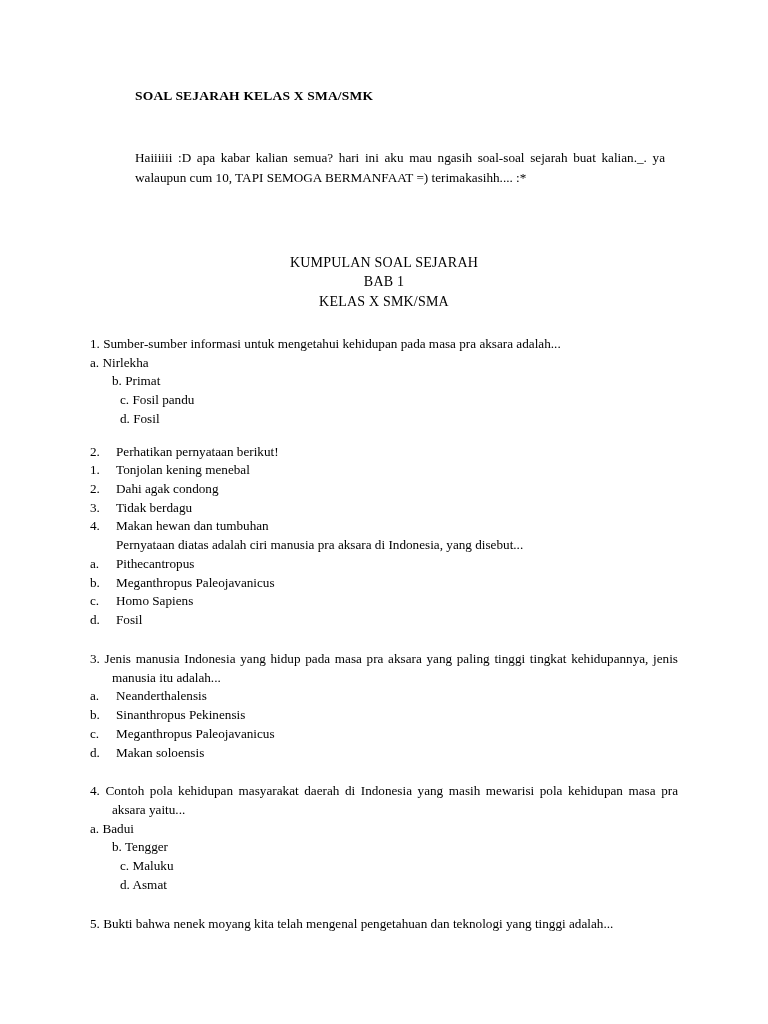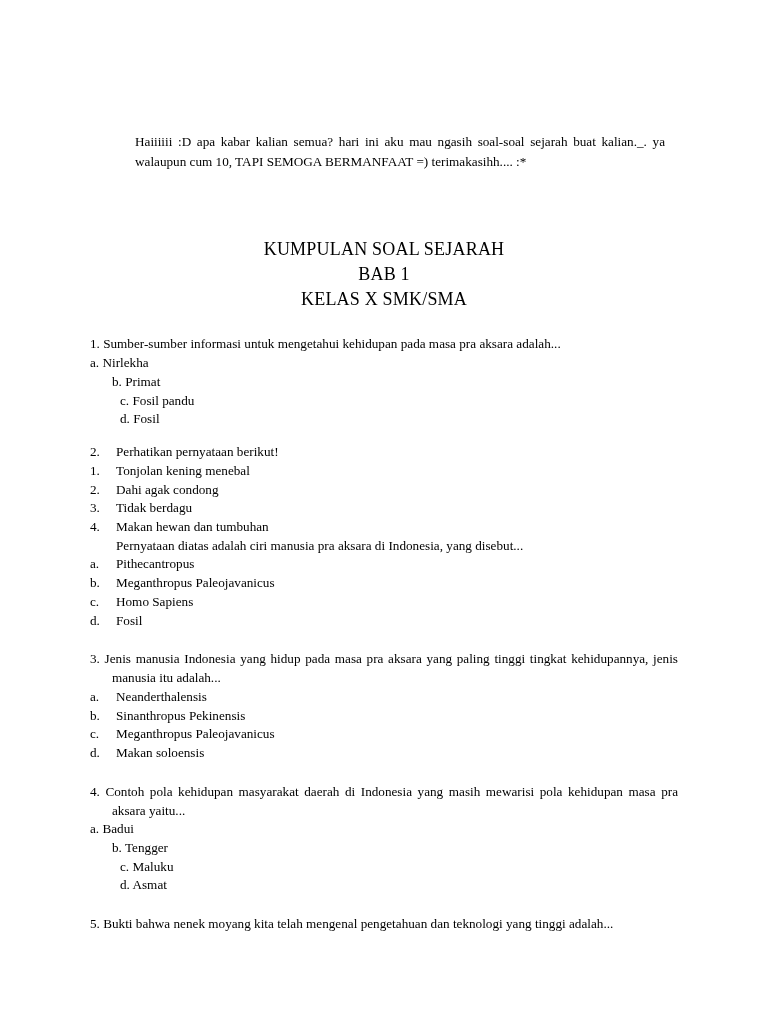--- a/index.html
+++ b/index.html
@@ -31,21 +31,21 @@
   .intro {
     margin: 44px 0 8px 45px;
     width: 530px;
     font-size: 13.2px;
     line-height: 1.55;
     text-align: justify;
   }
   .center-block {
     margin-top: 64px;
     text-align: center;
-    font-size: 18px;
+    font-size: 14px;
     line-height: 1.38;
   }
   .center-block div {
     letter-spacing: 0.2px;
   }
   .questions {
     margin-top: 24px;
     font-size: 13.2px;
     line-height: 1.42;
   }
@@ -81,20 +81,21 @@
   .hang {
     padding-left: 22px;
     text-indent: -22px;
   }
 </style>
 </head>
 <body>
 
 <div class="page">
 
+  <div class="doc-title">SOAL SEJARAH KELAS X SMA/SMK</div>
 
   <div class="intro">Haiiiiii :D apa kabar kalian semua? hari ini aku mau ngasih soal-soal sejarah buat kalian._. ya walaupun cum 10, TAPI SEMOGA BERMANFAAT =) terimakasihh.... :*</div>
 
   <div class="center-block">
     <div>KUMPULAN SOAL SEJARAH</div>
     <div>BAB 1</div>
     <div>KELAS X SMK/SMA</div>
   </div>
 
   <div class="questions">

